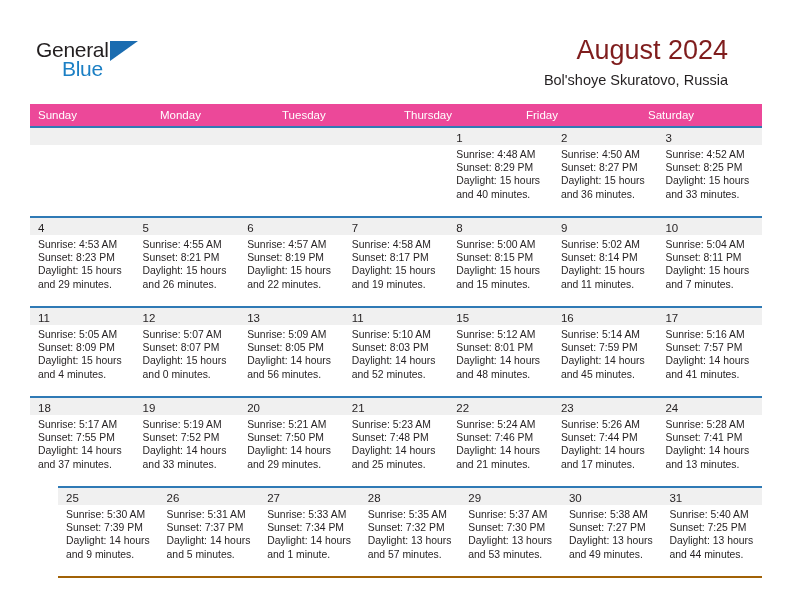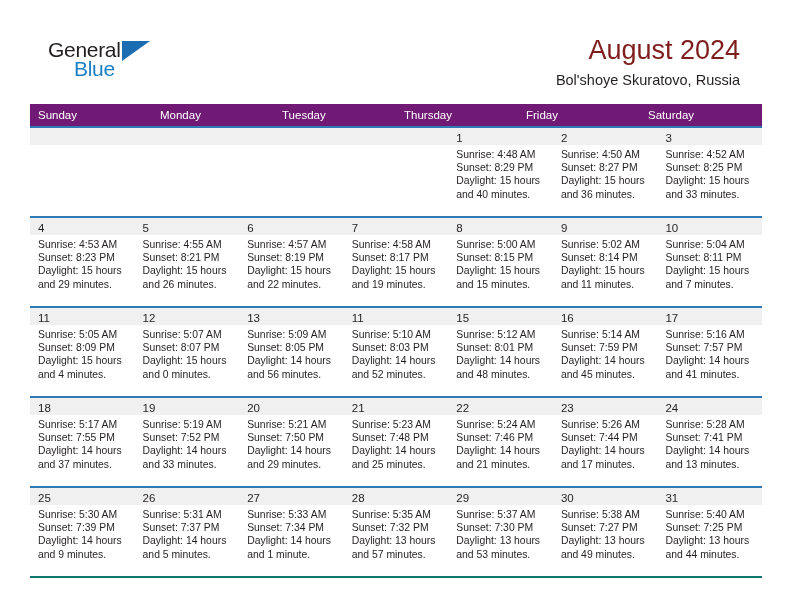--- a/index.html
+++ b/index.html
@@ -17,21 +17,21 @@
   .page {
     position: relative;
     width: 792px;
     height: 612px;
     box-sizing: border-box;
   }
 
   
   .header {
     position: absolute;
-    left: 12px;
+    left: 0;
     top: 0;
     width: 764px;
     height: 100px;
   }
   .logo {
     position: absolute;
     left: 36px;
     top: 38px;
     width: 120px;
     height: 48px;
@@ -88,39 +88,40 @@
 
   
   .calendar {
     position: absolute;
     left: 30px;
     top: 104px;
     width: 732px;
   }
   .weekday-row {
     display: flex;
-    background: #701a75;
+    background: #ec4899;
     height: 22px;
   }
   .weekday {
     flex: 1 1 0;
     color: #ffffff;
     font-size: 11.5px;
     line-height: 22px;
     padding-left: 8px;
     box-sizing: border-box;
     white-space: nowrap;
   }
   .week-row {
     display: flex;
     border-top: 2px solid #2f7ab5;
     height: 88px;
   }
   .week-row:last-child {
-    border-bottom: 2px solid #0f766e;
+    border-bottom: 2px solid #a16207;
+    margin-left: 28px;
   }
   .day-cell {
     flex: 1 1 0;
     box-sizing: border-box;
     position: relative;
     background: #ffffff;
     overflow: hidden;
   }
   .day-number-band {
     height: 17px;

